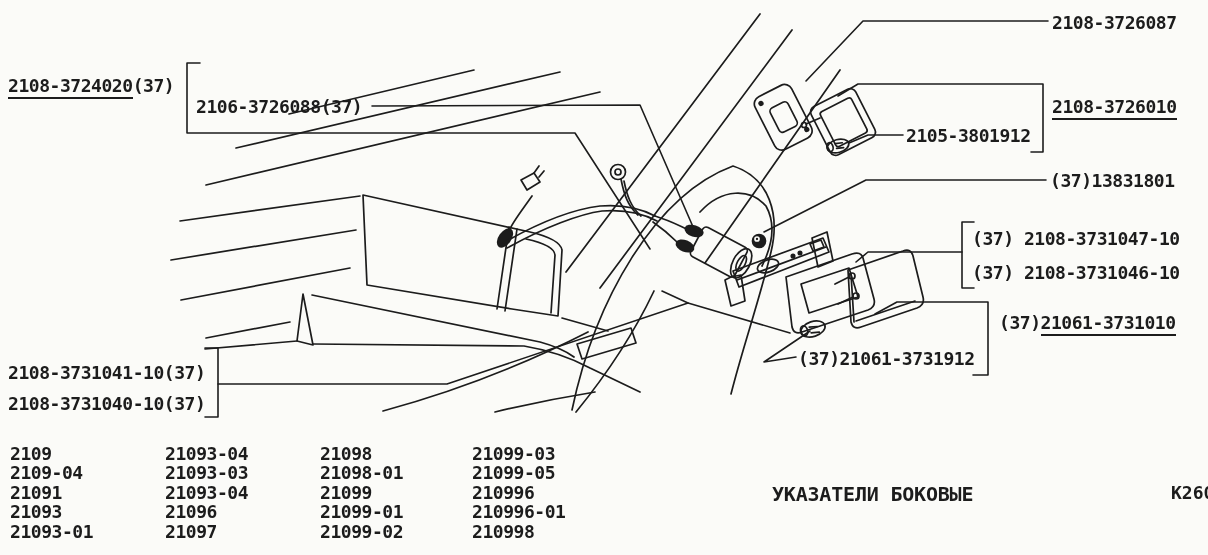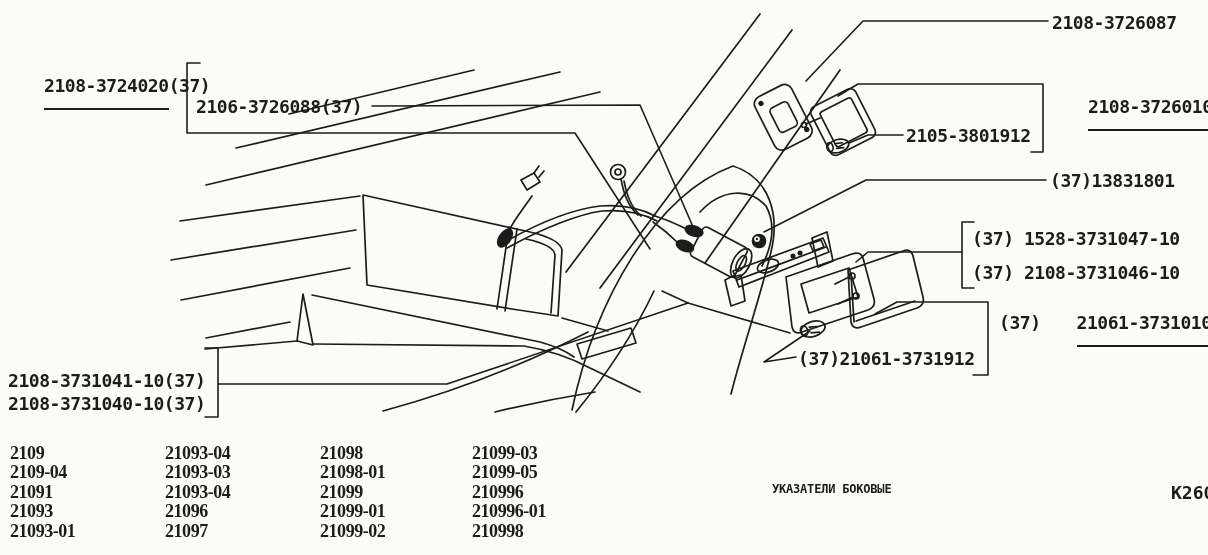--- a/index.html
+++ b/index.html
@@ -11,32 +11,32 @@
   #page{
     position:relative;width:1208px;height:555px;
     background:#fbfbf8;overflow:hidden;color:#1c1c1c;
   }
   svg{position:absolute;left:0;top:0;}
   .callout{
     position:absolute;
     font-size:18px;font-weight:700;letter-spacing:-0.45px;
     line-height:20px;white-space:pre;color:#1c1c1c;
   }
-  .u{border-bottom:2px solid #1c1c1c;padding-bottom:12px;margin-left:36px;}
+  .u{border-bottom:2px solid #1c1c1c;padding-bottom:1px;}
   .models{
     position:absolute;left:0;top:444px;width:700px;
     display:flex;
     font-size:18px;font-weight:700;letter-spacing:-0.45px;color:#1c1c1c;
   }
   .mcol{position:absolute;top:0;}
-  .mcol .li{line-height:19.4px;white-space:pre;font-family:Liberation Serif, serif;}
+  .mcol .li{line-height:19.4px;white-space:pre;}
   #mcol1{left:10px;} #mcol2{left:165px;} #mcol3{left:320px;} #mcol4{left:472px;}
   .caption{
     position:absolute;left:772px;top:482px;
-    font-size:12px;font-weight:700;letter-spacing:-0.2px;
+    font-size:20px;font-weight:700;letter-spacing:-0.2px;
   }
   .pagecode{
     position:absolute;left:1143px;top:482px;
     font-size:18px;font-weight:700;margin-left:28px;
   }
 </style>
 </head>
 <body>
 
 <div id="page">
@@ -198,30 +198,30 @@
   <div class="callout" style="left:196px;top:97px">2106-3726088(37)</div>
 
   <div class="callout" style="left:1052px;top:13px">2108-3726087</div>
 
   <div class="callout" style="left:1052px;top:97px"><span class="u">2108-3726010</span></div>
 
   <div class="callout" style="left:906px;top:126px">2105-3801912</div>
 
   <div class="callout" style="left:1050px;top:171px">(37)13831801</div>
 
-  <div class="callout" style="left:972px;top:229px">(37) 1528-3731047-10</div>
+  <div class="callout" style="left:972px;top:229px">(37) 2108-3731047-10</div>
 
   <div class="callout" style="left:972px;top:263px">(37) 2108-3731046-10</div>
 
   <div class="callout" style="left:999px;top:313px"><span>(37)</span><span class="u">21061-3731010</span></div>
 
   <div class="callout" style="left:798px;top:349px">(37)21061-3731912</div>
 
 
-  <div class="callout" style="left:8px;top:371px">2108-3731041-10(37)</div>
+  <div class="callout" style="left:8px;top:363px">2108-3731041-10(37)</div>
 
   <div class="callout" style="left:8px;top:394px">2108-3731040-10(37)</div>
 
   <div class="models">
     <div class="mcol" id="mcol1">
         <div class="li">2109</div>
         <div class="li">2109-04</div>
         <div class="li">21091</div>
         <div class="li">21093</div>
         <div class="li">21093-01</div>

